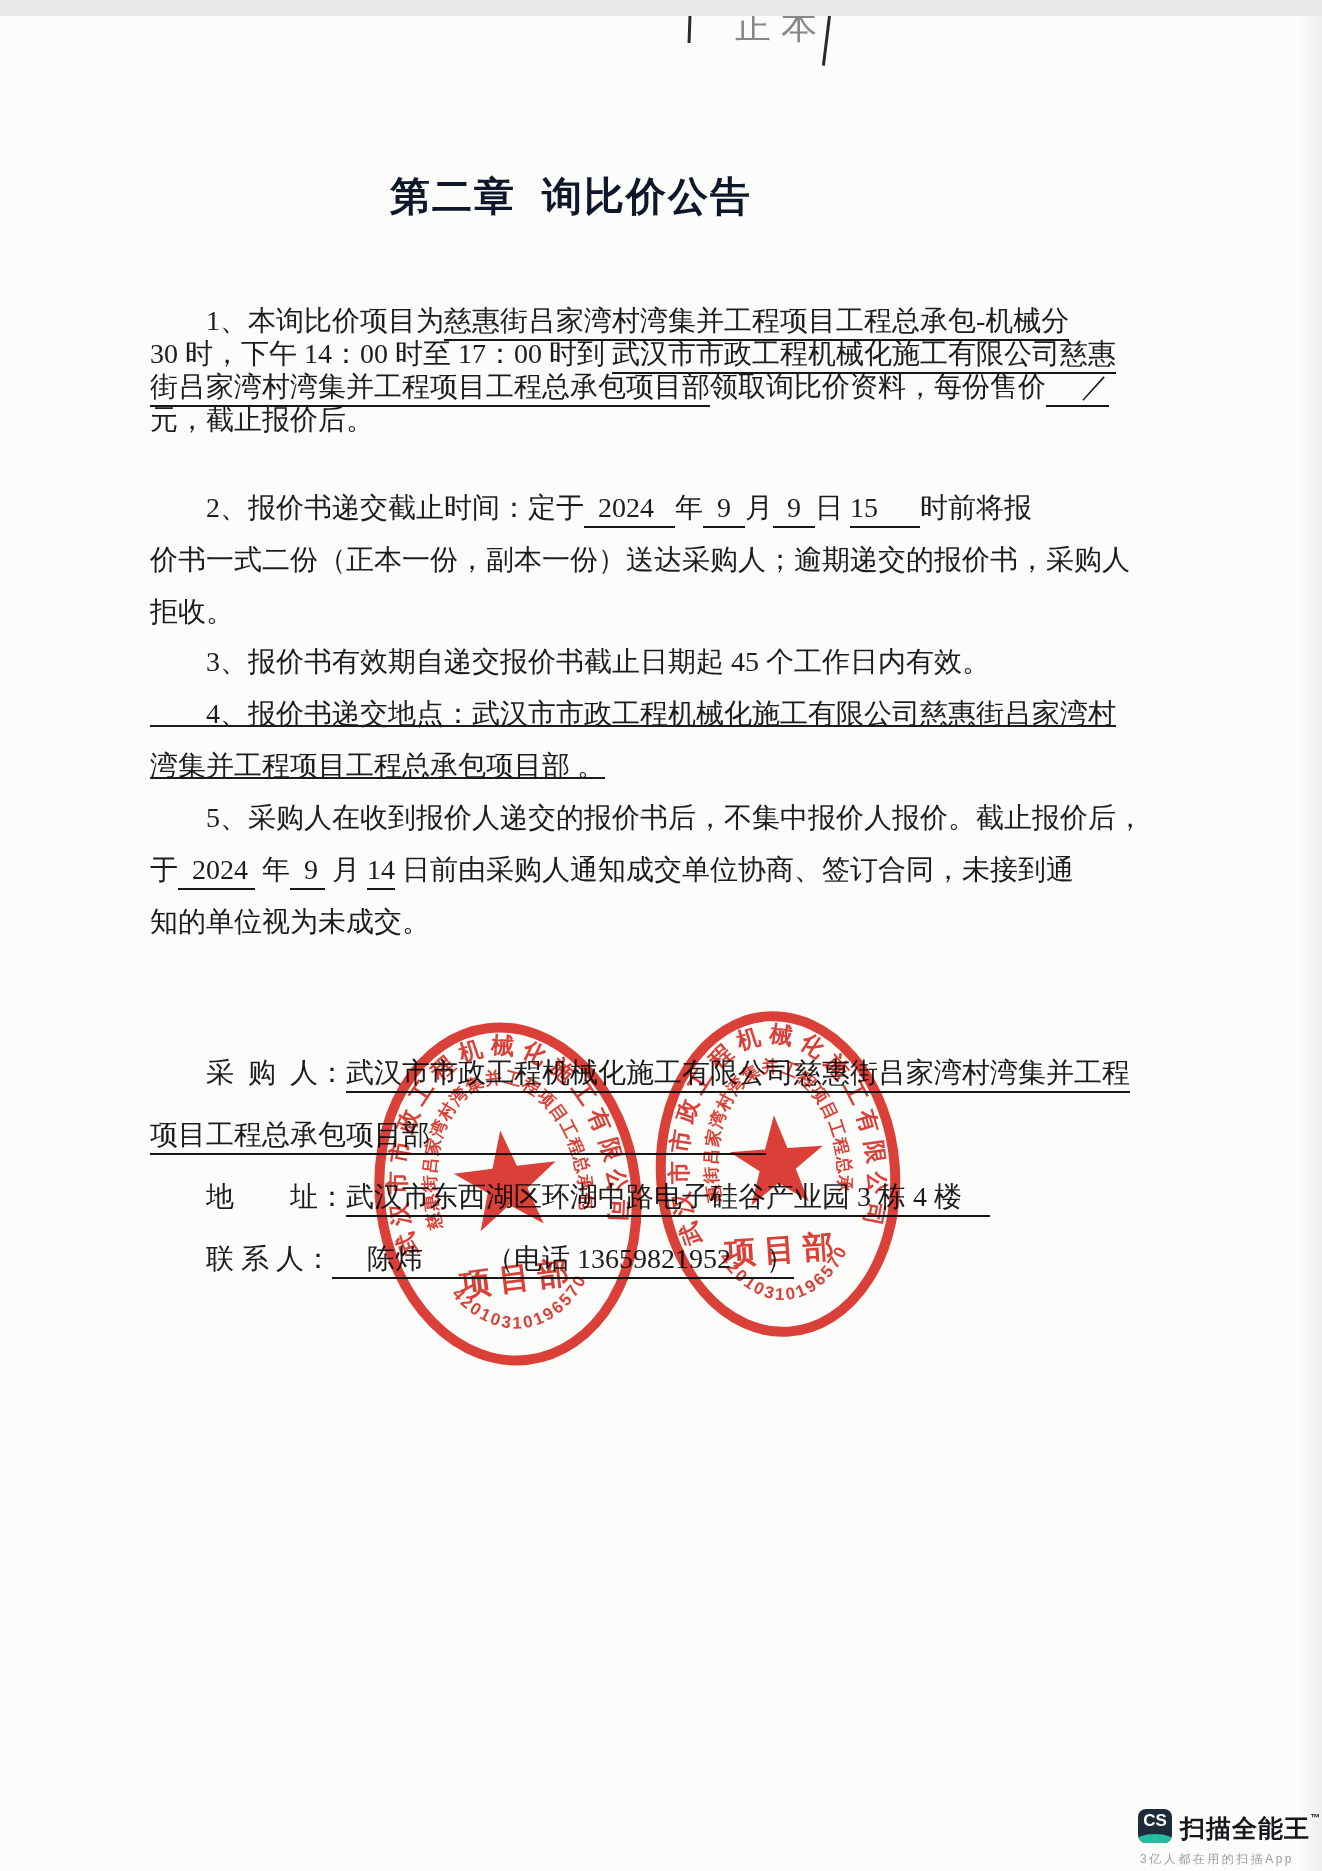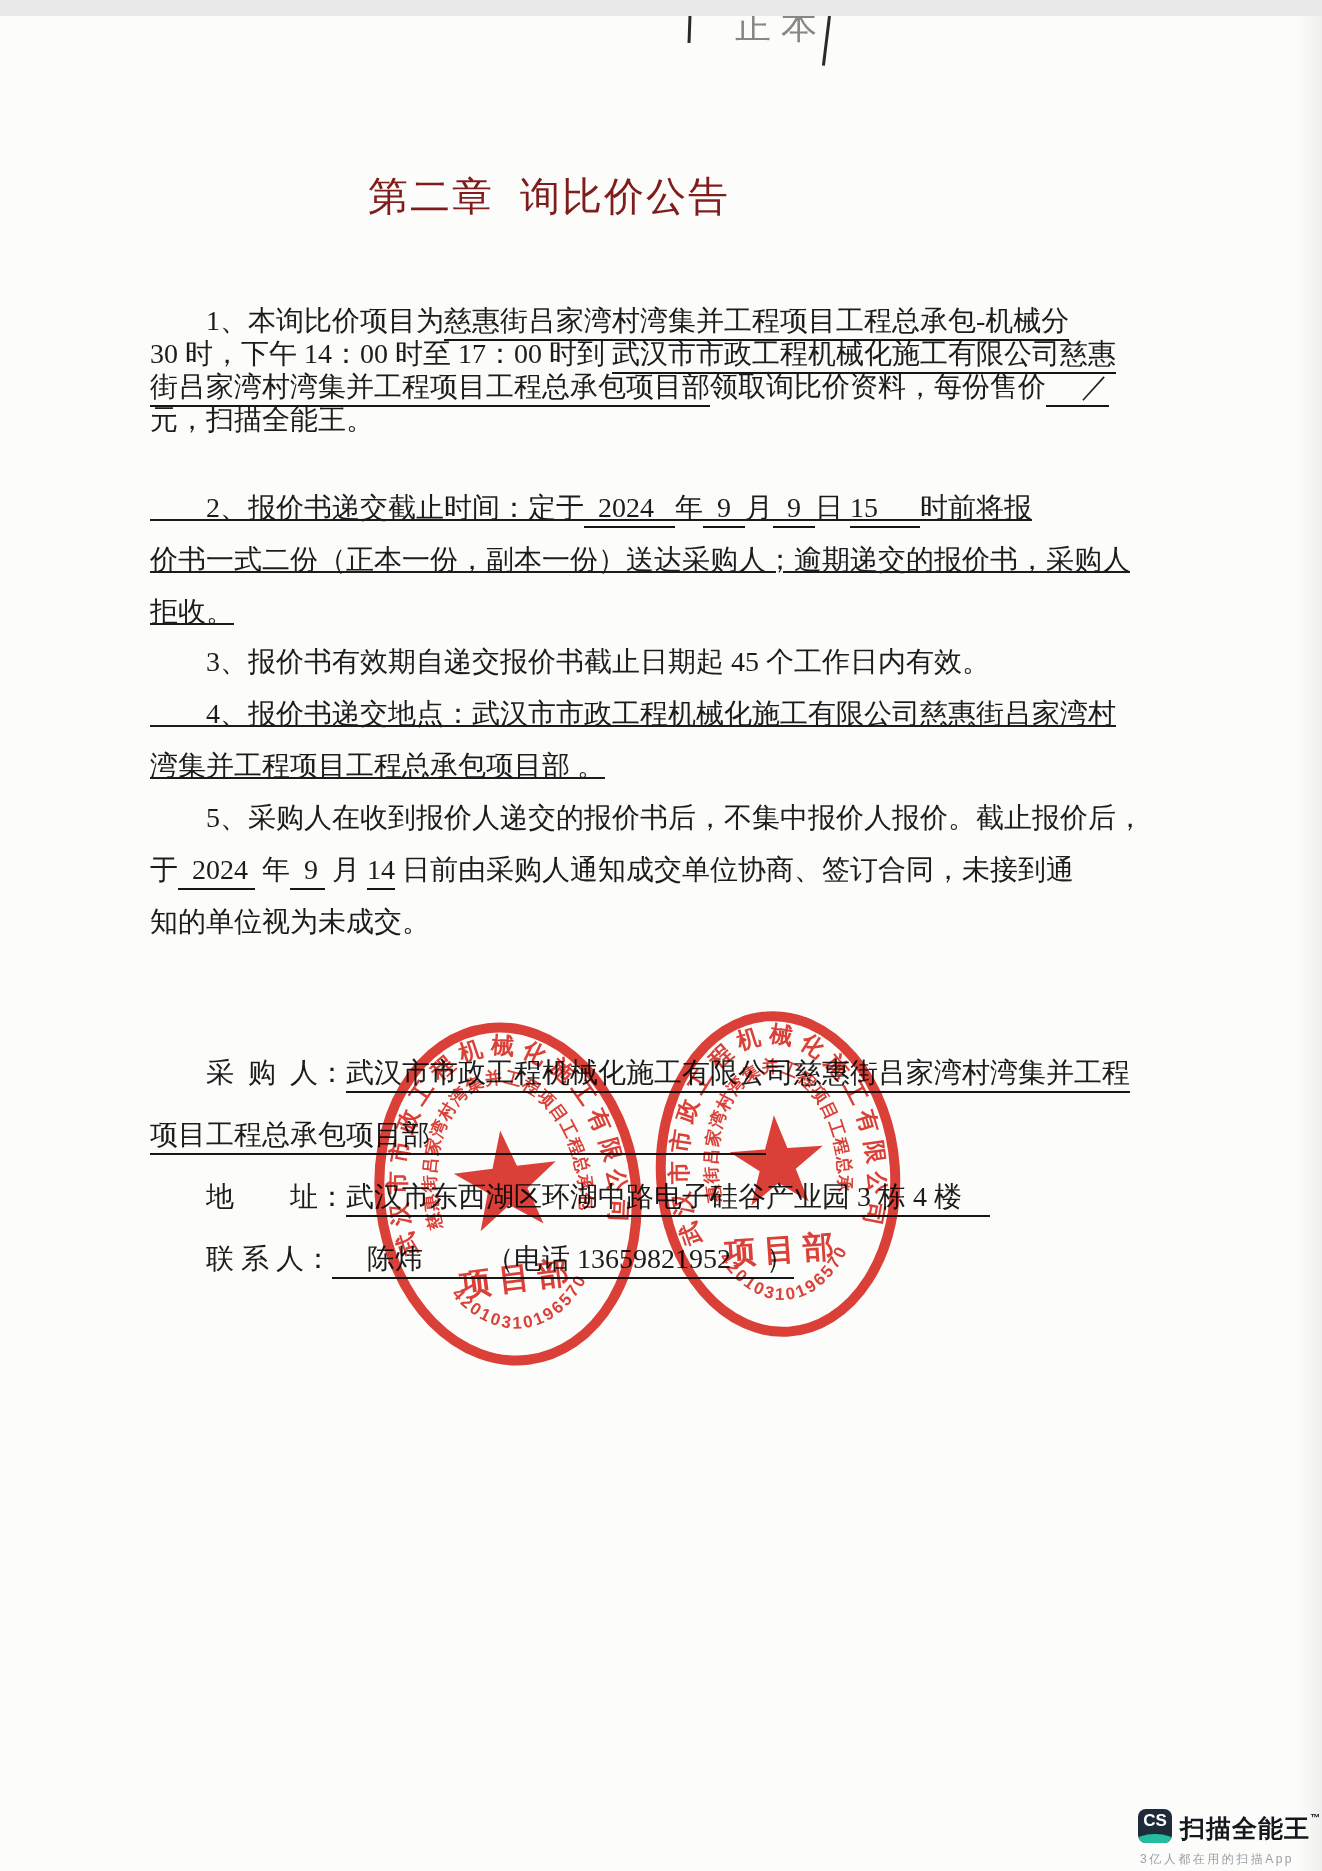--- a/index.html
+++ b/index.html
@@ -8,23 +8,23 @@
     background:#fcfcfa;overflow:hidden;
     font-family:"Liberation Serif","DejaVu Serif",serif;color:#1c1c1c;
   }
   .edge-shade{position:absolute;top:0;right:0;width:26px;height:100%;
     background:linear-gradient(to right, rgba(0,0,0,0), rgba(0,0,0,0.05));}
   
   .top-mark{position:absolute;background:#2a2a2a;}
   .top-label{position:absolute;top:-14px;left:735px;font-size:36px;color:#3a3a3a;
     opacity:.6;letter-spacing:10px;font-family:"Liberation Serif",serif;}
   
-  .doc-title{position:absolute;top:153px;left:134px;width:830px;text-align:center;
-    font-family:"Liberation Sans","DejaVu Sans",sans-serif;font-weight:400;
-    font-size:40px;letter-spacing:2px;color:#7f1d1d;white-space:pre;}
+  .doc-title{position:absolute;top:153px;left:156px;width:830px;text-align:center;
+    font-family:"Liberation Sans","DejaVu Sans",sans-serif;font-weight:700;
+    font-size:40px;letter-spacing:2px;color:#0f172a;white-space:pre;}
   
   .para{position:absolute;}
   .doc-line{white-space:pre;}
   .seg{display:inline;}
   .seg.u{border-bottom:2px solid #161616;padding-bottom:3px;}
   
   .stamps-svg{position:absolute;left:0;top:0;pointer-events:none;
     mix-blend-mode:multiply;}
   
   .scan-footer{position:absolute;left:1138px;top:1791px;width:170px;
@@ -50,23 +50,23 @@
   <div class="top-label">正本</div>
   <div class="top-mark" style="left:828px;top:0;width:3px;height:50px;transform:rotate(7deg);transform-origin:top center;"></div>
 
   <div class="doc-title">第二章  询比价公告</div>
 
   <div>
       <div class="para" style="top: 288px; left: 150px; width: 1030px; font-size: 28px; line-height: 33px;">
         <div class="doc-line"><span class="seg">　　1、本询比价项目为</span><span class="seg u">慈惠街吕家湾村湾集并工程项目工程总承包-机械分</span></div>
         <div class="doc-line"><span class="seg">30 时，下午 14：00 时至 17：00 时到 </span><span class="seg u">武汉市市政工程机械化施工有限公司慈惠</span></div>
         <div class="doc-line"><span class="seg u">街吕家湾村湾集并工程项目工程总承包项目部</span><span class="seg">领取询比价资料，每份售价</span><span class="seg u">　 ／</span></div>
-        <div class="doc-line"><span class="seg">元，扫描全能王。</span></div>
+        <div class="doc-line"><span class="seg">元，截止报价后。</span></div>
       </div>
-      <div class="para" style="top: 466px; left: 150px; width: 1030px; font-size: 28px; line-height: 52px; text-decoration: underline;">
+      <div class="para" style="top: 466px; left: 150px; width: 1030px; font-size: 28px; line-height: 52px;">
         <div class="doc-line"><span class="seg">　　2、报价书递交截止时间：定于</span><span class="seg u">  2024   </span><span class="seg">年</span><span class="seg u">  9  </span><span class="seg">月</span><span class="seg u">  9  </span><span class="seg">日 </span><span class="seg u">15　  </span><span class="seg">时前将报</span></div>
         <div class="doc-line"><span class="seg">价书一式二份（正本一份，副本一份）送达采购人；逾期递交的报价书，采购人</span></div>
         <div class="doc-line"><span class="seg">拒收。</span></div>
       </div>
       <div class="para" style="top: 620px; left: 150px; width: 1030px; font-size: 28px; line-height: 52px;">
         <div class="doc-line"><span class="seg">　　3、报价书有效期自递交报价书截止日期起 45 个工作日内有效。</span></div>
       </div>
       <div class="para" style="top: 672px; left: 150px; width: 1030px; font-size: 28px; line-height: 52px; text-decoration: underline;">
         <div class="doc-line"><span class="seg">　　4、报价书递交地点：武汉市市政工程机械化施工有限公司慈惠街吕家湾村</span></div>
         <div class="doc-line"><span class="seg">湾集并工程项目工程总承包项目部 。</span></div>

